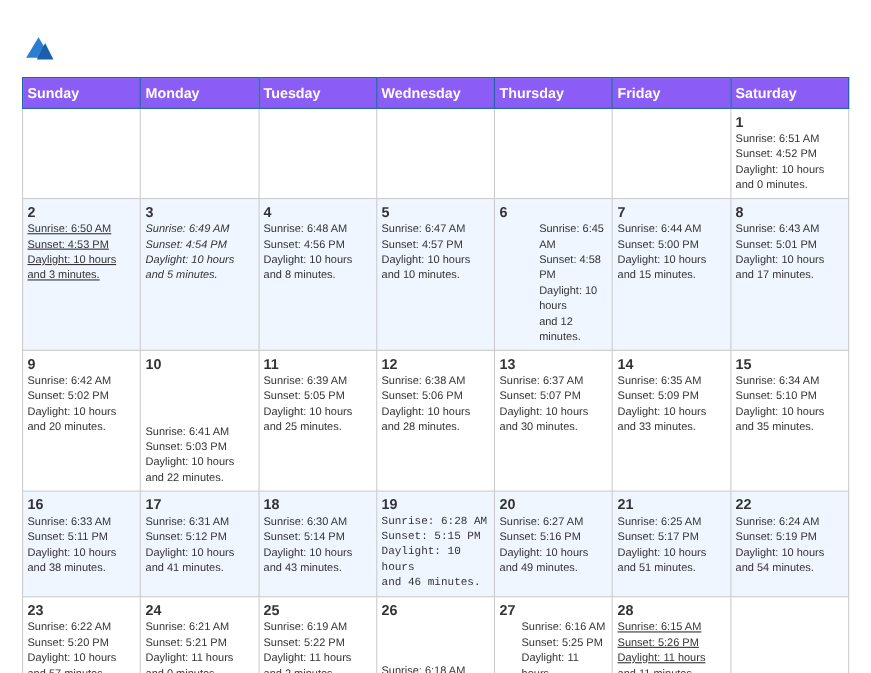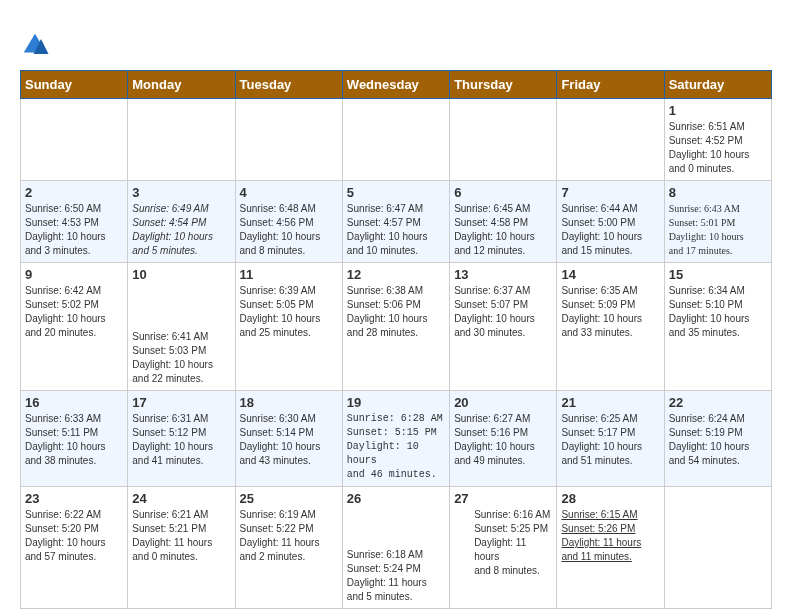--- a/index.html
+++ b/index.html
@@ -84,21 +84,21 @@
     .empty-cell {
       background: #f9f9f9;
     }
     tr:nth-child(even) td {
       background-color: #f0f6ff;
     }
     tr:nth-child(odd) td {
       background-color: #fff;
     }
     .calendar thead tr th {
-      background-color: #a16207;
+      background-color: #8b5cf6;
     }
   </style>
 </head>
 <body>
 
 <div class="header-area">
   <div class="logo">
     <svg class="logo-icon" viewBox="0 0 40 40">
       <polygon points="20,5 35,30 5,30" fill="#2d7dd2"></polygon>
       <polygon points="28,12 38,32 18,32" fill="#1a5fa8"></polygon>
@@ -138,21 +138,21 @@
           <span class="day-number">1</span>
           <div class="day-info" style="white-space: pre-line;">Sunrise: 6:51 AM
 Sunset: 4:52 PM
 Daylight: 10 hours
 and 0 minutes.</div>
         </td>
       </tr>
       <tr>
         <td>
           <span class="day-number">2</span>
-          <div class="day-info" style="white-space: pre-line;">Sunrise: 6:50 AM
+          <div class="day-info" style="white-space: pre-line; text-decoration: underline;">Sunrise: 6:50 AM
 Sunset: 4:53 PM
 Daylight: 10 hours
 and 3 minutes.</div>
         </td>
         <td>
           <span class="day-number">3</span>
           <div class="day-info" style="white-space: pre-line; font-style: italic;">Sunrise: 6:49 AM
 Sunset: 4:54 PM
 Daylight: 10 hours
 and 5 minutes.</div>
@@ -166,35 +166,35 @@
         </td>
         <td>
           <span class="day-number">5</span>
           <div class="day-info" style="white-space: pre-line;">Sunrise: 6:47 AM
 Sunset: 4:57 PM
 Daylight: 10 hours
 and 10 minutes.</div>
         </td>
         <td>
           <span class="day-number">6</span>
-          <div class="day-info" style="white-space: pre-line;">Sunrise: 6:45 AM
+          <div class="day-info" style="white-space: pre-line; margin-left: 36px;">Sunrise: 6:45 AM
 Sunset: 4:58 PM
 Daylight: 10 hours
 and 12 minutes.</div>
         </td>
         <td>
           <span class="day-number">7</span>
           <div class="day-info" style="white-space: pre-line;">Sunrise: 6:44 AM
 Sunset: 5:00 PM
 Daylight: 10 hours
 and 15 minutes.</div>
         </td>
         <td>
           <span class="day-number">8</span>
-          <div class="day-info" style="white-space: pre-line; font-family: Liberation Serif, serif;">Sunrise: 6:43 AM
+          <div class="day-info" style="white-space: pre-line;">Sunrise: 6:43 AM
 Sunset: 5:01 PM
 Daylight: 10 hours
 and 17 minutes.</div>
         </td>
       </tr>
       <tr>
         <td>
           <span class="day-number">9</span>
           <div class="day-info" style="white-space: pre-line;">Sunrise: 6:42 AM
 Sunset: 5:02 PM

